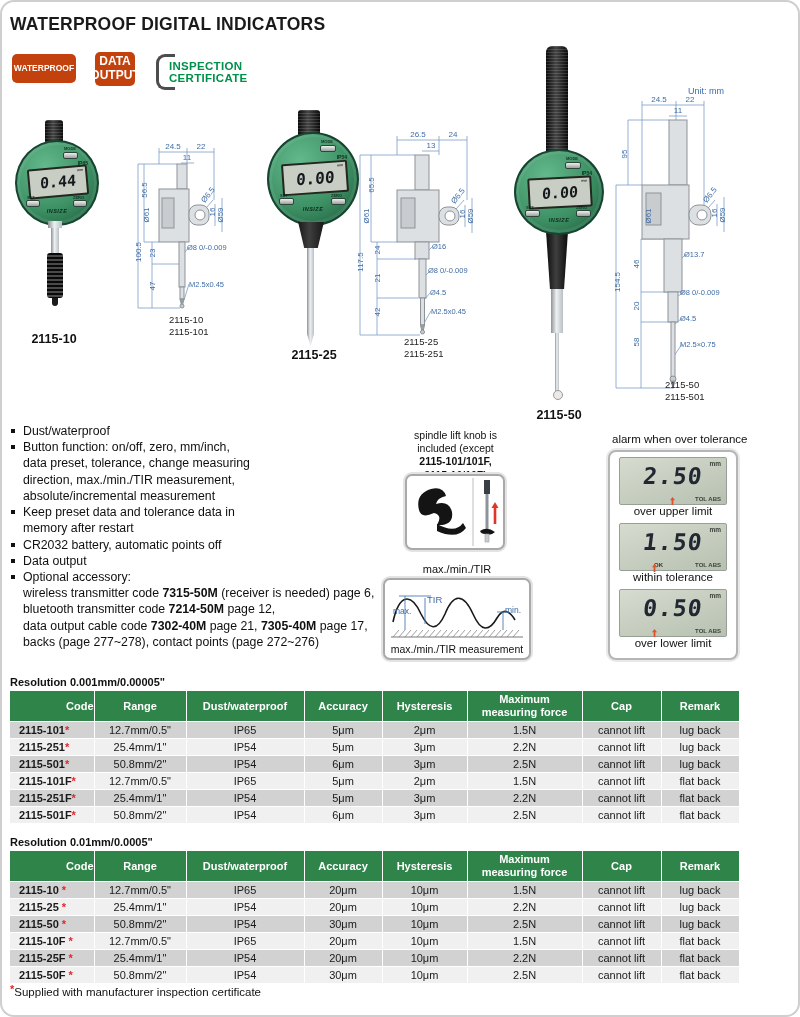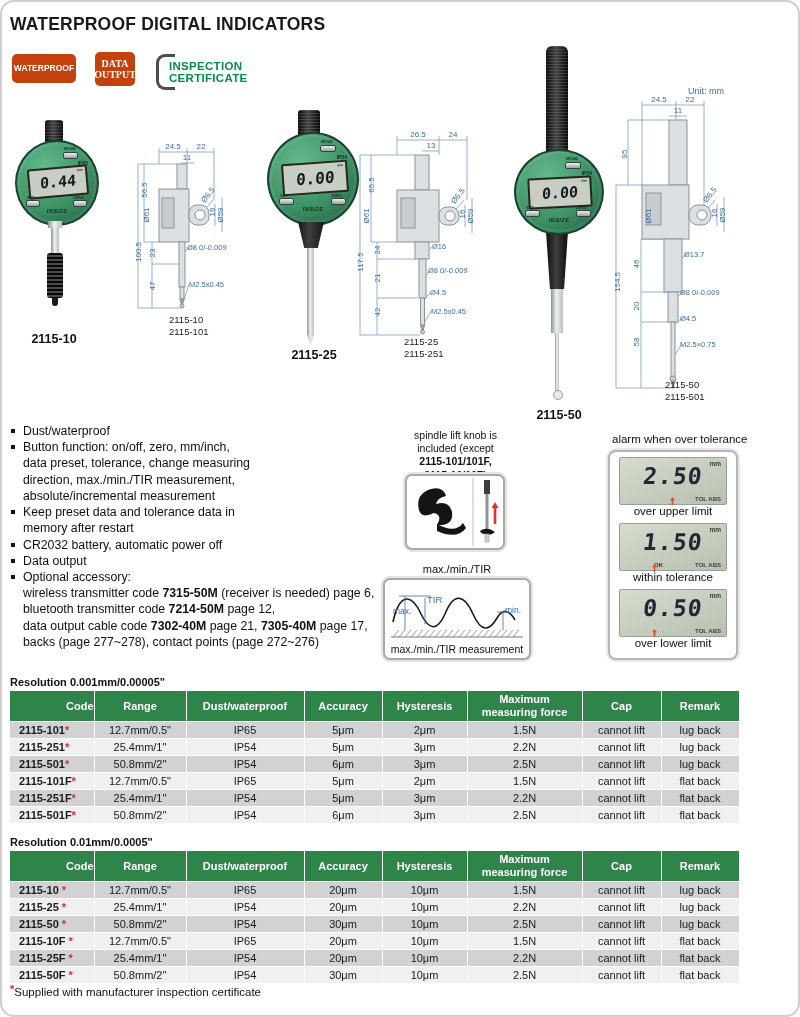--- a/index.html
+++ b/index.html
@@ -82,21 +82,21 @@
   .footnote .star{position:relative;top:-3px;font-size:11px;}
 </style>
 </head>
 <body>
 
 <div class="page">
 
   <div class="abs title" style="left:8px;top:12px;">WATERPROOF DIGITAL INDICATORS</div>
 
   <div class="abs badge" style="left:10px;top:52px;width:64px;height:29px;font-size:8.5px;">WATERPROOF</div>
-  <div class="abs badge" style="left:93px;top:50px;width:40px;height:34px;font-size:10px;white-space:pre-line;font-family:Liberation Serif, serif;">DATA
+  <div class="abs badge" style="left:93px;top:50px;width:40px;height:34px;font-size:12px;white-space:pre-line;">DATA
 OUTPUT</div>
   <div class="abs cert" style="left:154px;top:52px;">
     <span class="cert-bracket"></span>
     <span class="cert-text">
       <span>INSPECTION</span><br>
       <span>CERTIFICATE</span>
     </span>
   </div>
 
   <div class="abs" style="left:12px;top:118px;width:88px;height:212px;">
@@ -340,21 +340,21 @@
   </div>
 
   <ul class="abs features" style="left:8px;top:421px;" id="features-list">
       <li><span>Dust/waterproof</span></li>
       <li><span>Button function: on/off, zero, mm/inch,
 data preset, tolerance, change measuring
 direction, max./min./TIR measurement,
 absolute/incremental measurement</span></li>
       <li><span>Keep preset data and tolerance data in
 memory after restart</span></li>
-      <li><span>CR2032 battery, automatic power off</span></li>
+      <li><span>CR2032 battery, automatic points off</span></li>
       <li><span>Data output</span></li>
       <li><span>Optional accessory:
 wireless transmitter code </span><b>7315-50M</b><span> (receiver is needed) page 6,
 bluetooth transmitter code </span><b>7214-50M</b><span> page 12,
 data output cable code </span><b>7302-40M</b><span> page 21, </span><b>7305-40M</b><span> page 17,
 backs (page 277~278), contact points (page 272~276)</span></li>
     </ul>
 
   <div class="abs note" style="left:396px;top:427px;width:115px;" id="spindle-note">
       <div>spindle lift knob is</div>

